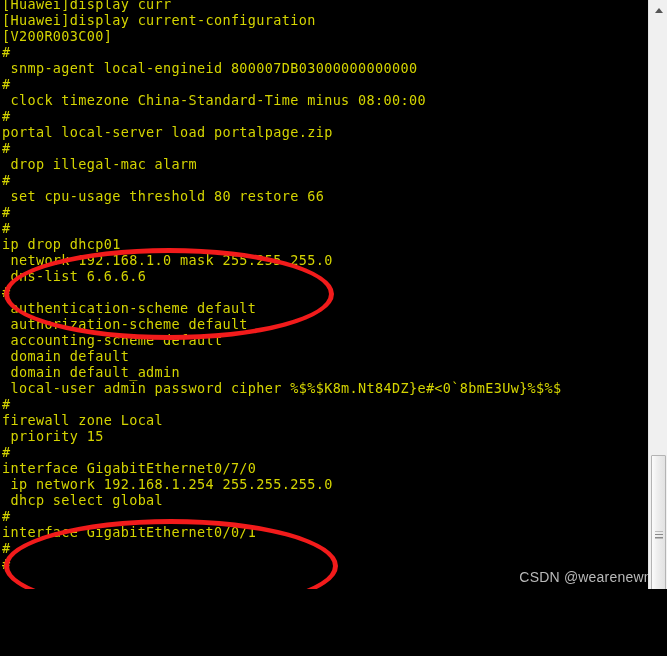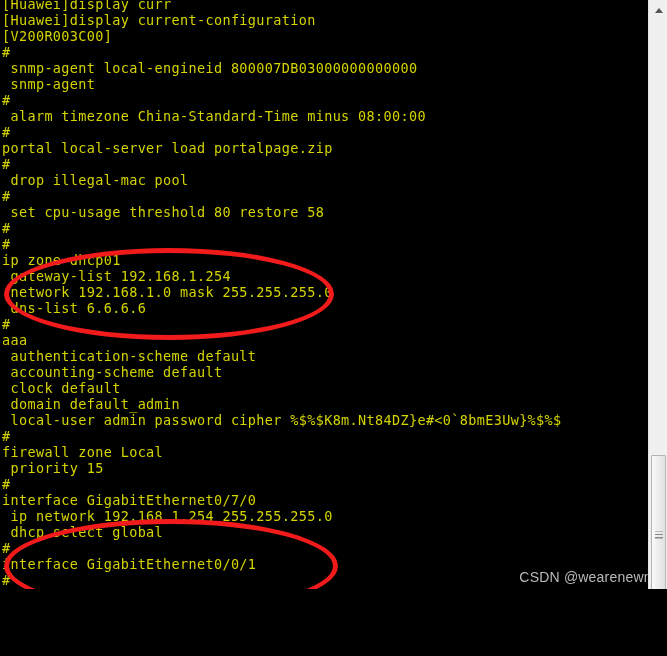--- a/index.html
+++ b/index.html
@@ -139,40 +139,38 @@
 
 <div id="screen">
 
   <div id="terminal" style="background: rgb(0, 0, 0);">
     <div id="console-lines" style="color: rgb(212, 212, 0);">
         <div class="cline">[Huawei]display curr</div>
         <div class="cline">[Huawei]display current-configuration</div>
         <div class="cline">[V200R003C00]</div>
         <div class="cline">#</div>
         <div class="cline"> snmp-agent local-engineid 800007DB03000000000000</div>
-        <div class="cline"> snmp-agent</div>
-        <div class="cline">#</div>
-        <div class="cline"> alarm timezone China-Standard-Time minus 08:00:00</div>
+        <div class="cline">#</div>
+        <div class="cline"> clock timezone China-Standard-Time minus 08:00:00</div>
         <div class="cline">#</div>
         <div class="cline">portal local-server load portalpage.zip</div>
         <div class="cline">#</div>
-        <div class="cline"> drop illegal-mac pool</div>
-        <div class="cline">#</div>
-        <div class="cline"> set cpu-usage threshold 80 restore 58</div>
-        <div class="cline">#</div>
-        <div class="cline">#</div>
-        <div class="cline">ip zone dhcp01</div>
-        <div class="cline"> gateway-list 192.168.1.254</div>
+        <div class="cline"> drop illegal-mac alarm</div>
+        <div class="cline">#</div>
+        <div class="cline"> set cpu-usage threshold 80 restore 66</div>
+        <div class="cline">#</div>
+        <div class="cline">#</div>
+        <div class="cline">ip drop dhcp01</div>
         <div class="cline"> network 192.168.1.0 mask 255.255.255.0</div>
         <div class="cline"> dns-list 6.6.6.6</div>
         <div class="cline">#</div>
-        <div class="cline">aaa</div>
         <div class="cline"> authentication-scheme default</div>
+        <div class="cline"> authorization-scheme default</div>
         <div class="cline"> accounting-scheme default</div>
-        <div class="cline"> clock default</div>
+        <div class="cline"> domain default</div>
         <div class="cline"> domain default_admin</div>
         <div class="cline"> local-user admin password cipher %$%$K8m.Nt84DZ}e#&lt;0`8bmE3Uw}%$%$</div>
         <div class="cline">#</div>
         <div class="cline">firewall zone Local</div>
         <div class="cline"> priority 15</div>
         <div class="cline">#</div>
         <div class="cline">interface GigabitEthernet0/7/0</div>
         <div class="cline"> ip network 192.168.1.254 255.255.255.0</div>
         <div class="cline"> dhcp select global</div>
         <div class="cline">#</div>

